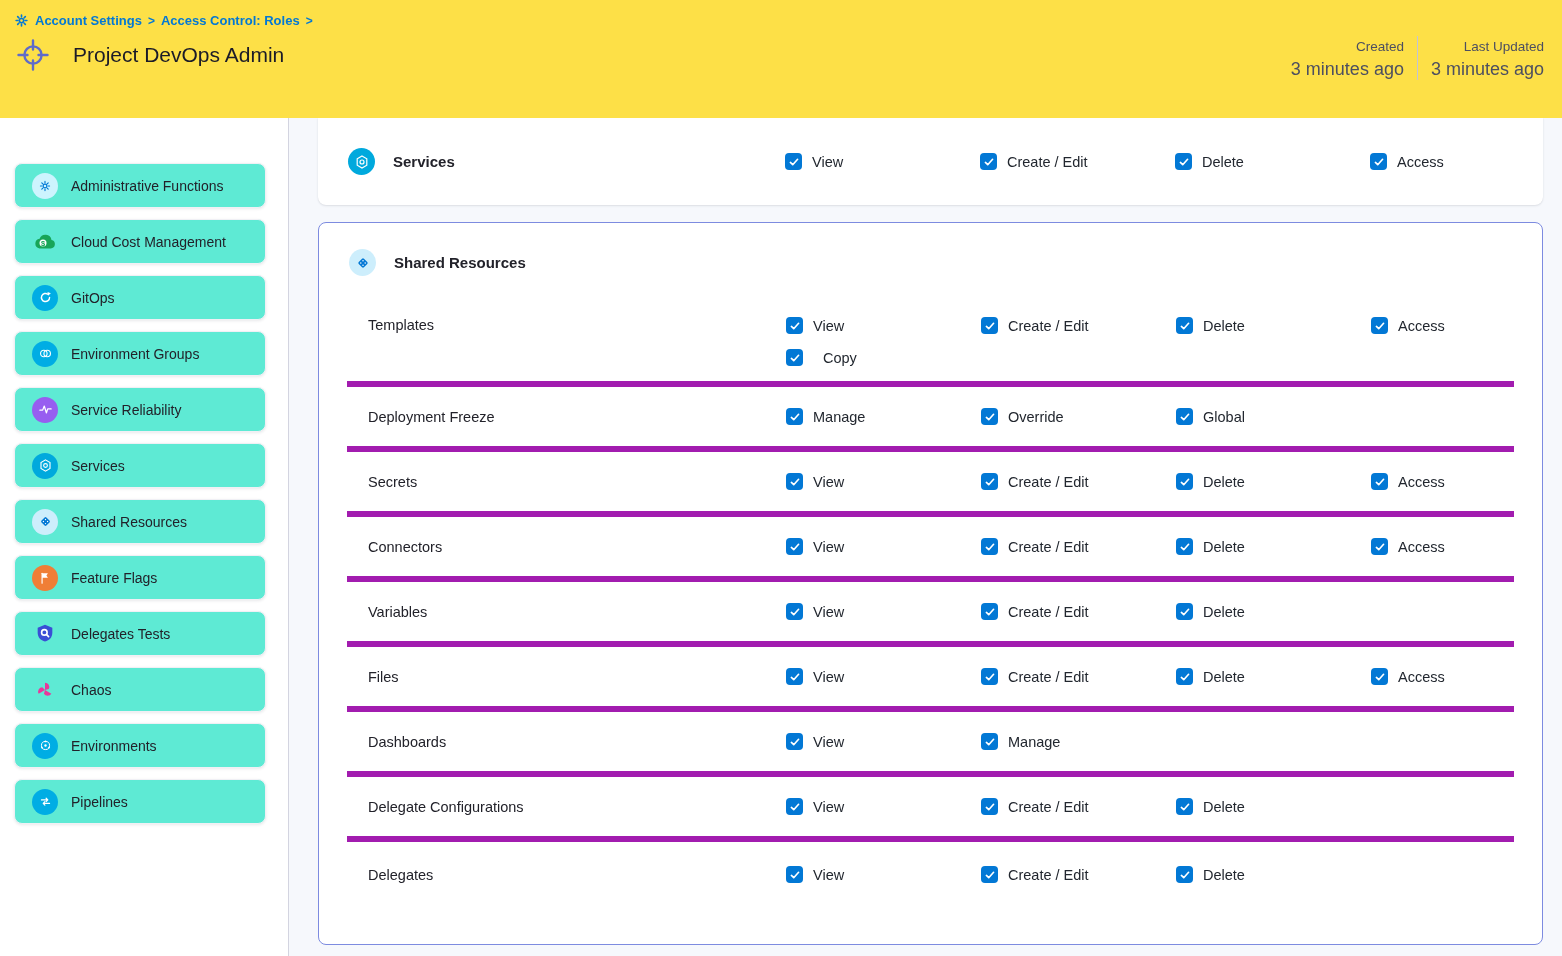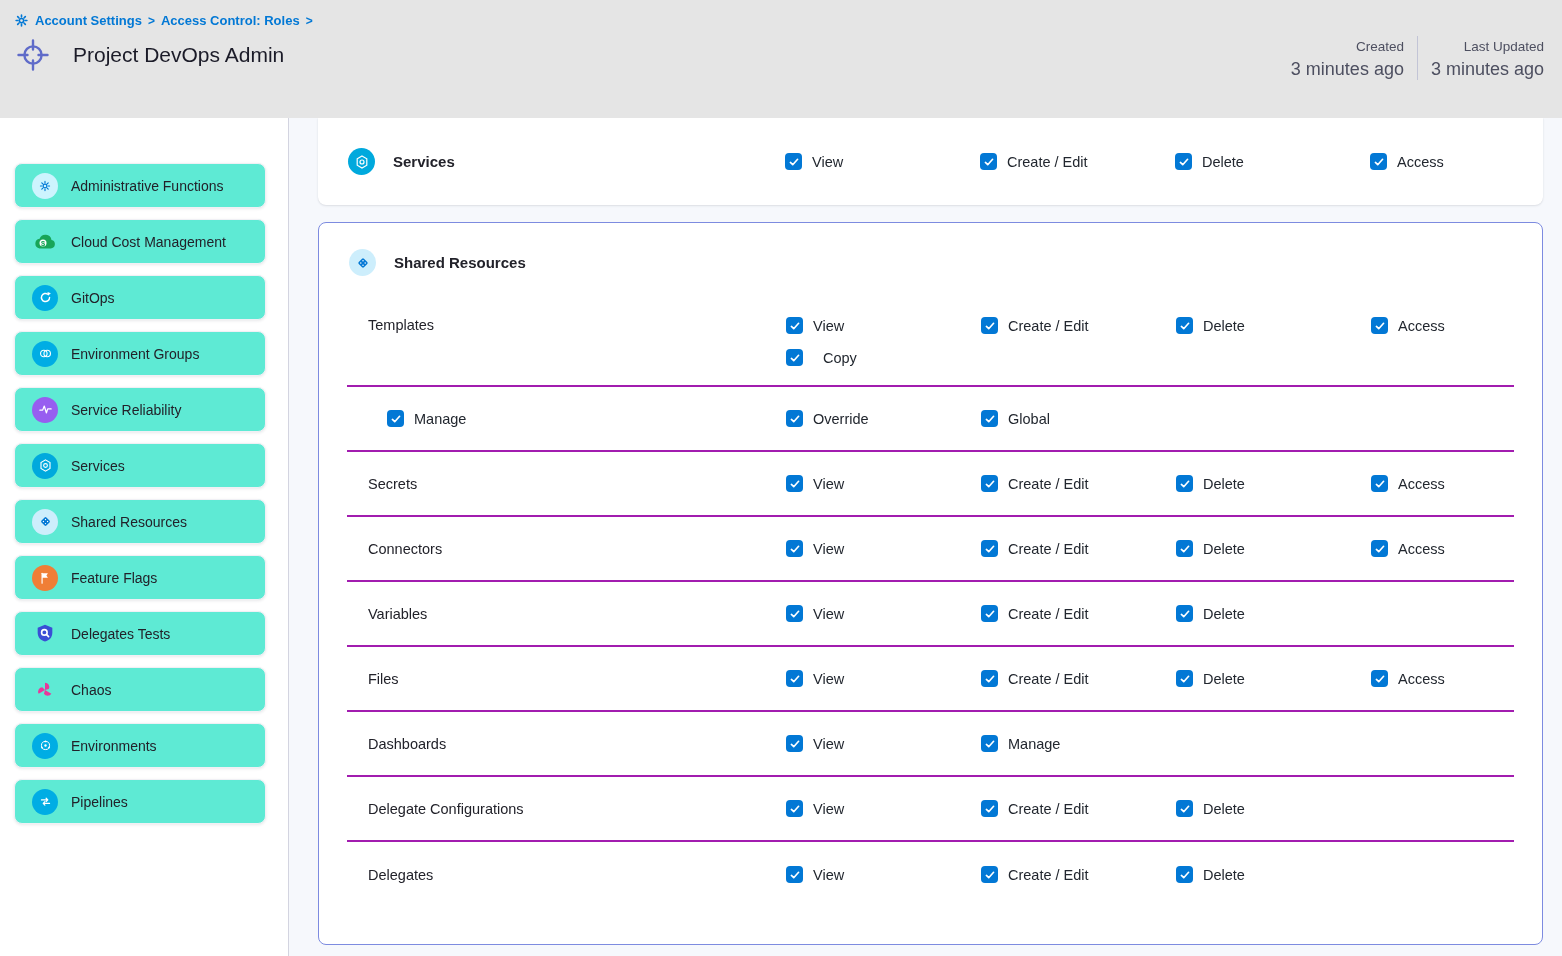--- a/index.html
+++ b/index.html
@@ -1,20 +1,20 @@
 <!DOCTYPE html>
 <html><head>
 <meta charset="utf-8">
 <style>
   * { margin:0; padding:0; box-sizing:border-box; }
   html,body { width:1562px; height:956px; overflow:hidden;
     font-family:"Liberation Sans", sans-serif; background:#f6f8fc; color:#1c1c28; }
 
   
-  .header { height:118px; background:#e5e5e5; position:relative; }
+  .header { height:118px; background:#fde047; position:relative; }
   .breadcrumb { display:flex; align-items:center; gap:6px; padding:13px 0 0 14px;
     font-size:13px; font-weight:600; color:#0278d5; }
   .breadcrumb .crumb { cursor:pointer; }
   .breadcrumb .sep { font-size:12px; }
   .title-row { display:flex; align-items:center; gap:21px; padding:8px 0 0 14px; }
   .title-icon { width:38px; height:38px; display:flex; align-items:center; justify-content:center; }
   .page-title { font-size:21px; font-weight:500; color:#1b1b28; }
   .header-meta { position:absolute; top:36px; right:18px; display:flex; align-items:stretch; }
   .meta-col { text-align:right; font-size:13.5px; color:#4d4f60; line-height:22px; }
   .meta-col .meta-value { font-size:18px; }
@@ -40,21 +40,21 @@
     display:grid; grid-template-columns:427px 195px 195px 195px 1fr; align-items:center; }
   .services-title-cell { display:flex; align-items:center; gap:18px; padding-left:30px; }
   .big-ic { width:27px; height:27px; border-radius:50%; background:#00a9dd;
     display:flex; align-items:center; justify-content:center; flex-shrink:0; }
   .big-ic.light { background:#cdeefc; }
   .card-title { font-size:15px; font-weight:700; color:#22222a; }
 
   .shared-card { margin-top:17px; height:723px; border:1px solid #7d8be0; box-shadow:none; }
   .shared-header { display:flex; align-items:center; gap:18px; padding:26px 0 20px 30px; }
 
-  .prow { margin:0 28px; border-bottom:2px solid #a21caf;
+  .prow { margin:0 28px; border-bottom:6px solid #a21caf;
     display:grid; grid-template-columns:399px 195px 195px 195px 1fr; align-items:center; height:65px; }
   .prow:last-child { border-bottom:none; }
   .prow-tall { height:91px; align-items:start; padding-top:21px; }
   .prow-tall .cbcol { display:flex; flex-direction:column; gap:15px; }
   .rlabel { padding-left:21px; font-size:14.5px; color:#22222a; }
 
   .cb-item { display:flex; align-items:center; gap:10px; cursor:pointer;margin-left:40px; }
   .cb { width:17px; height:17px; border-radius:4px; background:#0278d5;
     display:flex; align-items:center; justify-content:center; flex-shrink:0; }
   .cb svg { display:block; }
@@ -351,20 +351,21 @@
                 <svg width="12" height="12" viewBox="0 0 16 16">
                   <path d="M3.2 8.6l3.1 3 6.5-7.2" fill="none" stroke="#fff" stroke-width="2.2" stroke-linecap="round" stroke-linejoin="round"></path>
                 </svg>
               </span>
               <span class="cb-label">Access</span>
             </div>
           </div>
       </div>
 
       <div class="prow">
+        <div class="rlabel">Deployment Freeze</div>
         <div>
             <div class="cb-item">
               <span class="cb">
                 <svg width="12" height="12" viewBox="0 0 16 16">
                   <path d="M3.2 8.6l3.1 3 6.5-7.2" fill="none" stroke="#fff" stroke-width="2.2" stroke-linecap="round" stroke-linejoin="round"></path>
                 </svg>
               </span>
               <span class="cb-label">Manage</span>
             </div>
           </div>

